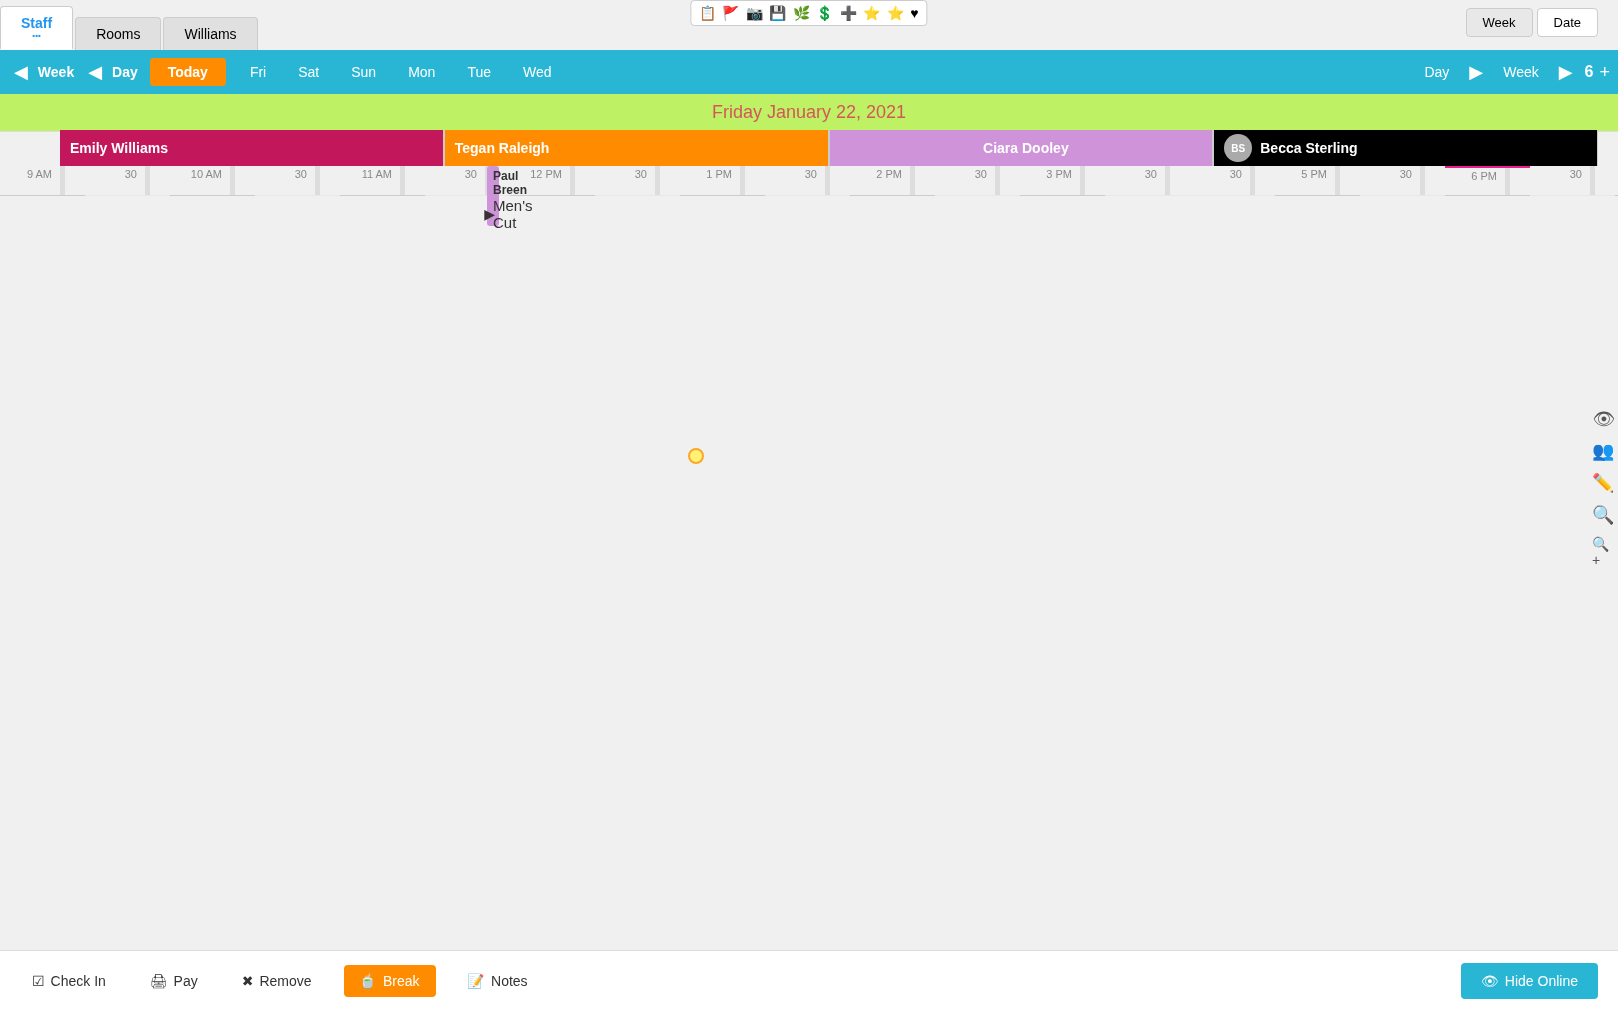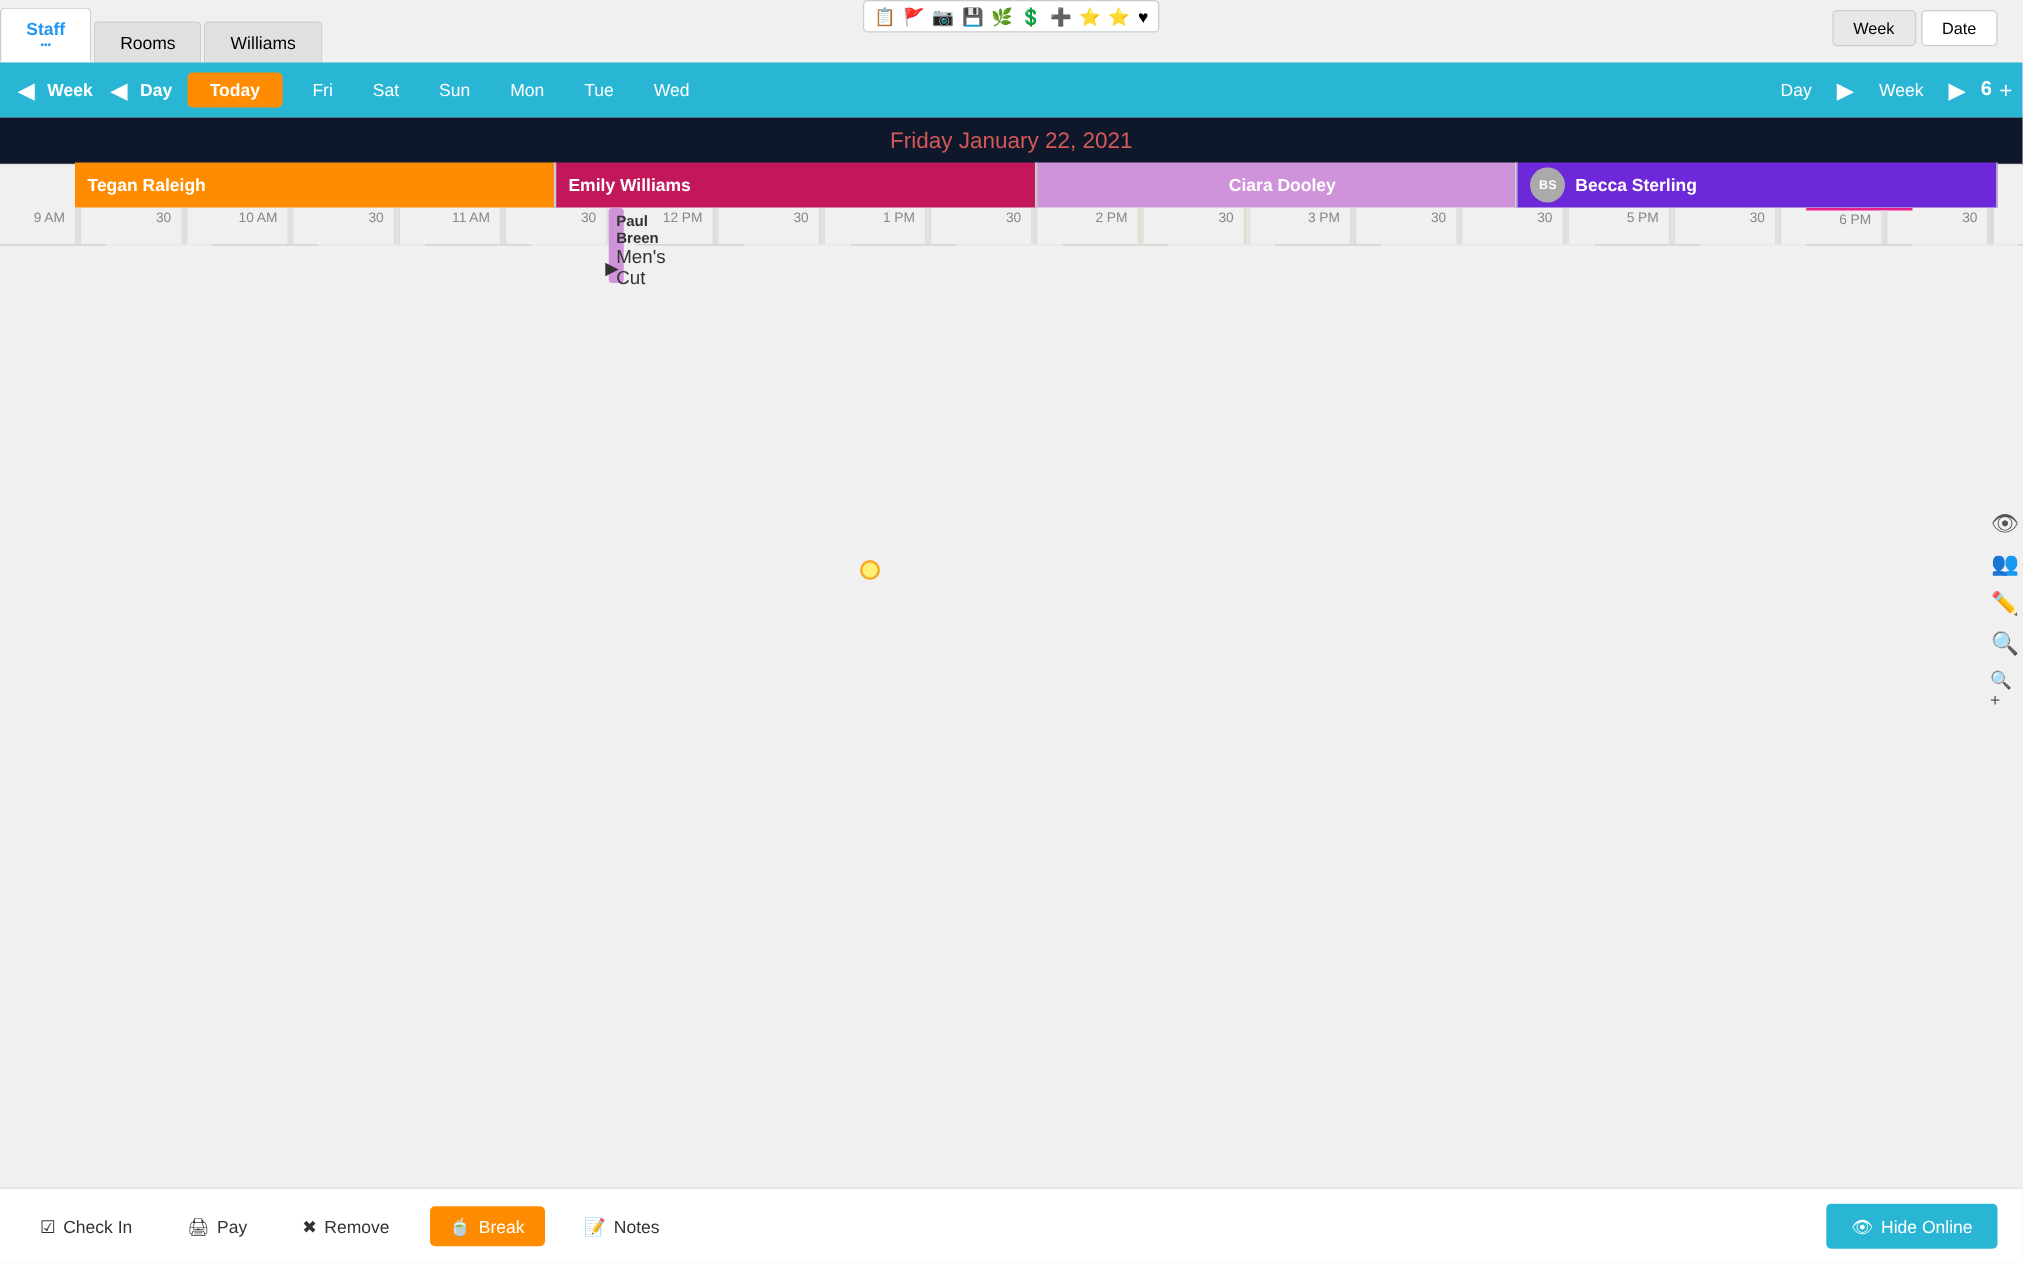--- a/index.html
+++ b/index.html
@@ -119,21 +119,21 @@
     
     .date-heading {
       position: absolute;
       top: 94px;
       left: 0;
       right: 0;
       text-align: center;
       font-size: 18px;
       color: #d4585a;
       font-weight: normal;
-      background: #0f172a;
+      background: #bef264;
       padding: 8px 0;
       border-bottom: 1px solid #ddd;
     }
 
     
     .staff-header-row {
       position: absolute;
       top: 130px;
       left: 60px;
       right: 20px;
@@ -148,21 +148,21 @@
       align-items: center;
       padding-left: 10px;
       font-size: 14px;
       font-weight: bold;
       color: #fff;
     }
     .staff-col:first-child { border-left: none; }
     .staff-emily { background: #c2185b; }
     .staff-tegan { background: #ff8c00; }
     .staff-ciara { background: #ce93d8; justify-content: center; }
-    .staff-becca { background: #6d28d9; text-align: center; }
+    .staff-becca { background: #000000; text-align: center; }
     .staff-avatar { width: 28px; height: 28px; border-radius: 50%; margin-right: 8px; background: #aaa; overflow: hidden; }
 
     
     .calendar-grid {
       position: absolute;
       top: 166px;
       left: 0;
       right: 0;
       bottom: 60px;
       overflow-y: auto;
@@ -353,25 +353,25 @@
     <span class="nav-count">6</span>
     <span class="nav-plus">+</span>
   </div>
 </div>
 
 <div class="date-heading">
   <span>Friday January 22, 2021</span>
 </div>
 
 <div class="staff-header-row">
+  <div class="staff-col staff-emily">
+    <span>Emily Williams</span>
+  </div>
   <div class="staff-col staff-tegan">
     <span>Tegan Raleigh</span>
-  </div>
-  <div class="staff-col staff-emily">
-    <span>Emily Williams</span>
   </div>
   <div class="staff-col staff-ciara">
     <span>Ciara Dooley</span>
   </div>
   <div class="staff-col staff-becca">
     <div class="staff-avatar" style="background:#aaa;display:inline-flex;align-items:center;justify-content:center;font-size:10px;color:#fff;">BS</div>
     <span>Becca Sterling</span>
   </div>
 </div>
 

